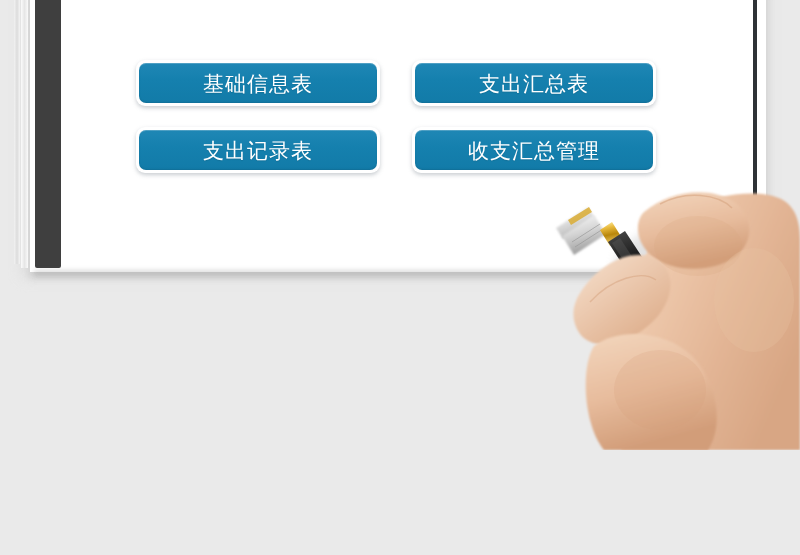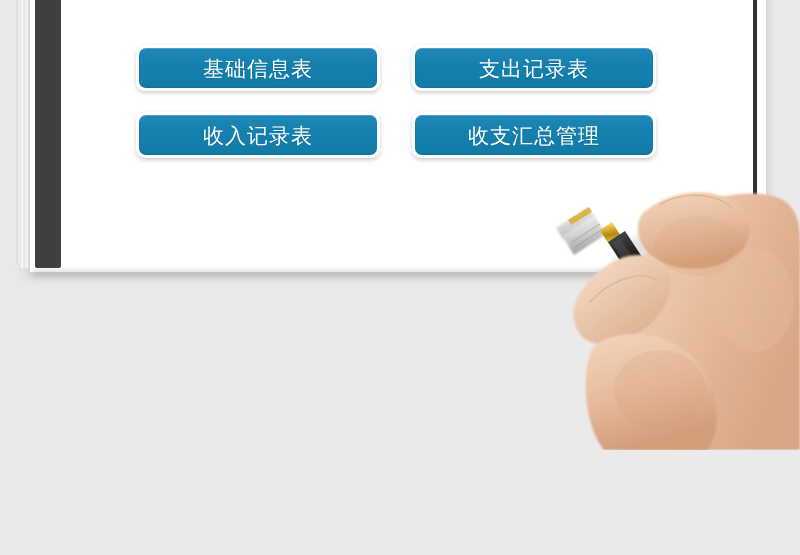--- a/index.html
+++ b/index.html
@@ -83,21 +83,21 @@
     position:absolute;
     left:34px; top:270px;
     width:730px; height:10px;
     background:linear-gradient(to bottom, rgba(120,120,120,.30), rgba(120,120,120,0));
     filter:blur(2px);
   }
 
   
   .btn-grid {
     position:absolute;
-    left:136px; top:45px;
+    left:136px; top:60px;
     width:520px;
     display:grid;
     grid-template-columns:244px 244px;
     grid-column-gap:32px;
     grid-row-gap:21px;
   }
 
   .btn {
     position:relative;
     height:46px;
@@ -172,27 +172,27 @@
     <div class="btn">
       <div class="btn-inner">
         <span class="btn-label">基础信息表</span>
       </div>
     </div>
 
 
 
     <div class="btn">
       <div class="btn-inner">
-        <span class="btn-label">支出记录表</span>
+        <span class="btn-label">支出汇总表</span>
       </div>
     </div>
 
     <div class="btn">
       <div class="btn-inner">
-        <span class="btn-label">收入记录表</span>
+        <span class="btn-label">支出记录表</span>
       </div>
     </div>
 
     <div class="btn">
       <div class="btn-inner">
         <span class="btn-label">收支汇总管理</span>
       </div>
     </div>
 
   </div>

